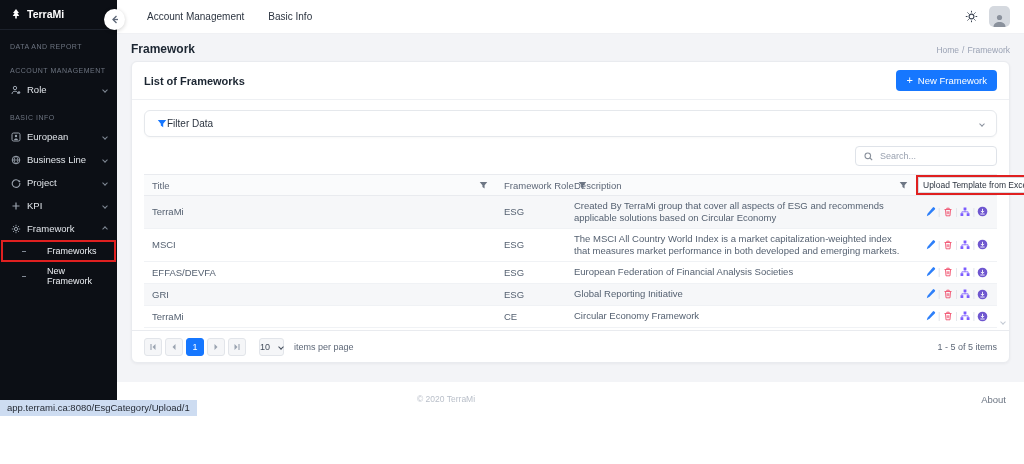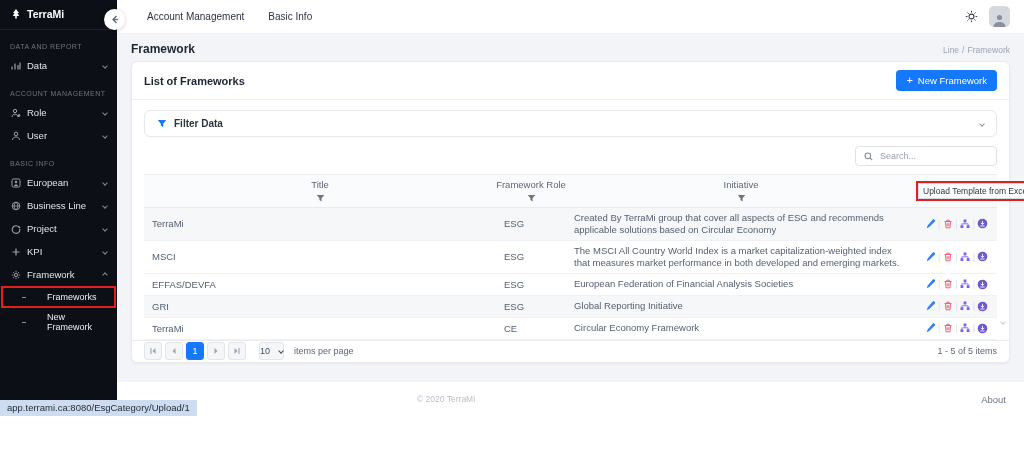--- a/index.html
+++ b/index.html
@@ -50,33 +50,33 @@
           box-shadow:0 1px 3px rgba(16,24,40,.05); display:flex; flex-direction:column; position:relative; }
   .card-head { display:flex; align-items:center; justify-content:space-between; padding:8px 12px; border-bottom:1px solid #eef0f3; }
   .card-title { font-size:11px; font-weight:bold; color:#1c2632; }
   .btn-primary { background:#1677ff; color:#ffffff; font-size:9.5px; border:none; border-radius:4px;
                  padding:5px 10px; display:flex; align-items:center; gap:5px; cursor:pointer; font-family:inherit; }
   .btn-plus { font-size:11px; line-height:9px; }
 
   .filter-panel { margin:10px 12px 0; border:1px solid #e5e8ec; border-radius:6px;
                   box-shadow:0 1px 2px rgba(16,24,40,.03);
                   display:flex; align-items:center; justify-content:space-between; padding:7px 12px; cursor:pointer; }
-  .filter-left { display:flex; align-items:center; gap:7px; font-size:10px; font-weight:bold; color:#2c3440; }
+  .filter-left { display:flex; align-items:center; gap:0; font-size:10px; font-weight:normal; color:#2c3440; }
   .filter-panel .cv { color:#8a919d; }
 
   .search-row { display:flex; justify-content:flex-end; padding:9px 12px 5px; }
   .search-box { display:flex; align-items:center; gap:5px; border:1px solid #dfe3e9; border-radius:4px;
                 padding:3px 8px; width:142px; background:#ffffff; }
   .search-box input { border:none; outline:none; font-size:9px; color:#333; width:100%; font-family:inherit; background:transparent; }
   .search-box input::placeholder { color:#9aa2b0; }
 
   table.grid { width:calc(100% - 24px); margin:3px 12px 0; border-collapse:collapse; font-size:9.5px; table-layout:fixed; }
   .grid th { background:#fafbfc; border-top:1px solid #e9ebef; border-bottom:1px solid #e9ebef;
              font-weight:normal; color:#5d6777; padding:4px 8px; text-align:left; }
-  .th-inner { display:flex; align-items:center; justify-content:space-between; gap:4px;flex-direction:column; }
+  .th-inner { display:flex; align-items:center; justify-content:space-between; gap:4px; }
   .grid td { padding:4px 8px; border-bottom:1px solid #f0f2f5; color:#556171; vertical-align:middle; }
   .grid tr.alt td { background:#f6f7f9; }
   .desc-cell { line-height:1.25; }
   .actions-cell { white-space:nowrap; text-align:right; padding-right:4px; }
   .icon-btn { display:inline-flex; width:13px; height:13px; align-items:center; justify-content:center; vertical-align:middle; cursor:pointer; }
   .sep { color:#dde1e8; margin:0 1px; font-size:9px; vertical-align:middle; }
   .funnel { color:#6d7684; }
 
   .upload-wrap { display:inline-block; outline:2px solid #e02020; }
   .upload-btn { background:#ffffff; border:1px solid #d7dbe1; color:#2c3440; font-size:8.5px;
@@ -116,50 +116,31 @@
     <div class="logo">
       <span class="ic">
         <svg width="12" height="12" viewBox="0 0 12 12">
             <path d="M6 1 3 5h1.6L2.8 8h2.4v2.5h1.6V8h2.4L7.4 5H9L6 1z" fill="#ffffff"></path>
           </svg>
       </span>
       <span>TerraMi</span>
     </div>
 
     <div class="section-label">DATA AND REPORT</div>
-    <div class="nav-item">
-      <span class="ic">
-        <svg width="10" height="10" viewBox="0 0 10 10">
-            <path d="M1 8.5V5.5M4 8.5V2.5M7 8.5V4M9 8.5V1.5" stroke="#9aa2ad" stroke-width="1.2"></path>
-          </svg>
-      </span>
-      <span>Data</span>
-      <span class="cv"></span>
-    </div>
 
     <div class="section-label">ACCOUNT MANAGEMENT</div>
     <div class="nav-item">
       <span class="ic">
         <svg width="10" height="10" viewBox="0 0 10 10">
             <circle cx="4" cy="3" r="1.7" fill="none" stroke="#9aa2ad" stroke-width="1"></circle>
             <path d="M1 9c0-1.8 1.4-2.8 3-2.8S7 7.2 7 9" fill="none" stroke="#9aa2ad" stroke-width="1"></path>
             <circle cx="8" cy="7.5" r="1.3" fill="#9aa2ad"></circle>
           </svg>
       </span>
       <span>Role</span>
-      <span class="cv"></span>
-    </div>
-    <div class="nav-item">
-      <span class="ic">
-        <svg width="10" height="10" viewBox="0 0 10 10">
-            <circle cx="5" cy="3" r="1.8" fill="none" stroke="#9aa2ad" stroke-width="1"></circle>
-            <path d="M1.5 9c0-2 1.6-3 3.5-3s3.5 1 3.5 3" fill="none" stroke="#9aa2ad" stroke-width="1"></path>
-          </svg>
-      </span>
-      <span>User</span>
       <span class="cv"></span>
     </div>
 
     <div class="section-label">BASIC INFO</div>
     <div class="nav-item">
       <span class="ic">
         <svg width="10" height="10" viewBox="0 0 10 10">
             <rect x="1" y="1" width="8" height="8" rx="1.5" fill="none" stroke="#9aa2ad" stroke-width="1"></rect>
             <circle cx="5" cy="4" r="1.2" fill="#9aa2ad"></circle>
             <path d="M3 8c.3-1.2 1.1-1.6 2-1.6S6.7 6.8 7 8" fill="#9aa2ad"></path>
@@ -247,21 +228,21 @@
               <circle cx="7.5" cy="4.5" r="2.6" fill="#8a919c"></circle>
               <path d="M1.5 14c0-3.4 2.7-5 6-5s6 1.6 6 5" fill="#8a919c"></path>
             </svg>
         </span>
       </span>
     </header>
 
     <div class="page-head">
       <span class="page-title">Framework</span>
       <span class="breadcrumb">
-        <span class="bc-link">Line</span>
+        <span class="bc-link">Home</span>
         <span>/</span>
         <span>Framework</span>
       </span>
     </div>
 
     <div class="card">
       <div class="card-head">
         <span class="card-title">List of Frameworks</span>
         <button class="btn-primary">
           <span class="btn-plus">+</span>
@@ -317,21 +298,21 @@
                 <span style="white-space:nowrap">Framework Role</span>
                 <span class="funnel">
                     <svg width="9" height="9" viewBox="0 0 10 10">
                       <path d="M.8 1h8.4L6.2 4.8v3.4L3.8 6.6V4.8L.8 1z" fill="currentColor"></path>
                     </svg>
                   </span>
               </span>
             </th>
             <th>
               <span class="th-inner">
-                <span>Initiative</span>
+                <span>Description</span>
                 <span class="funnel">
                     <svg width="9" height="9" viewBox="0 0 10 10">
                       <path d="M.8 1h8.4L6.2 4.8v3.4L3.8 6.6V4.8L.8 1z" fill="currentColor"></path>
                     </svg>
                   </span>
               </span>
             </th>
             <th style="padding:2px 0 2px 2px;">
               <span class="upload-wrap">
                 <button class="upload-btn">Upload Template from Excel</button>

